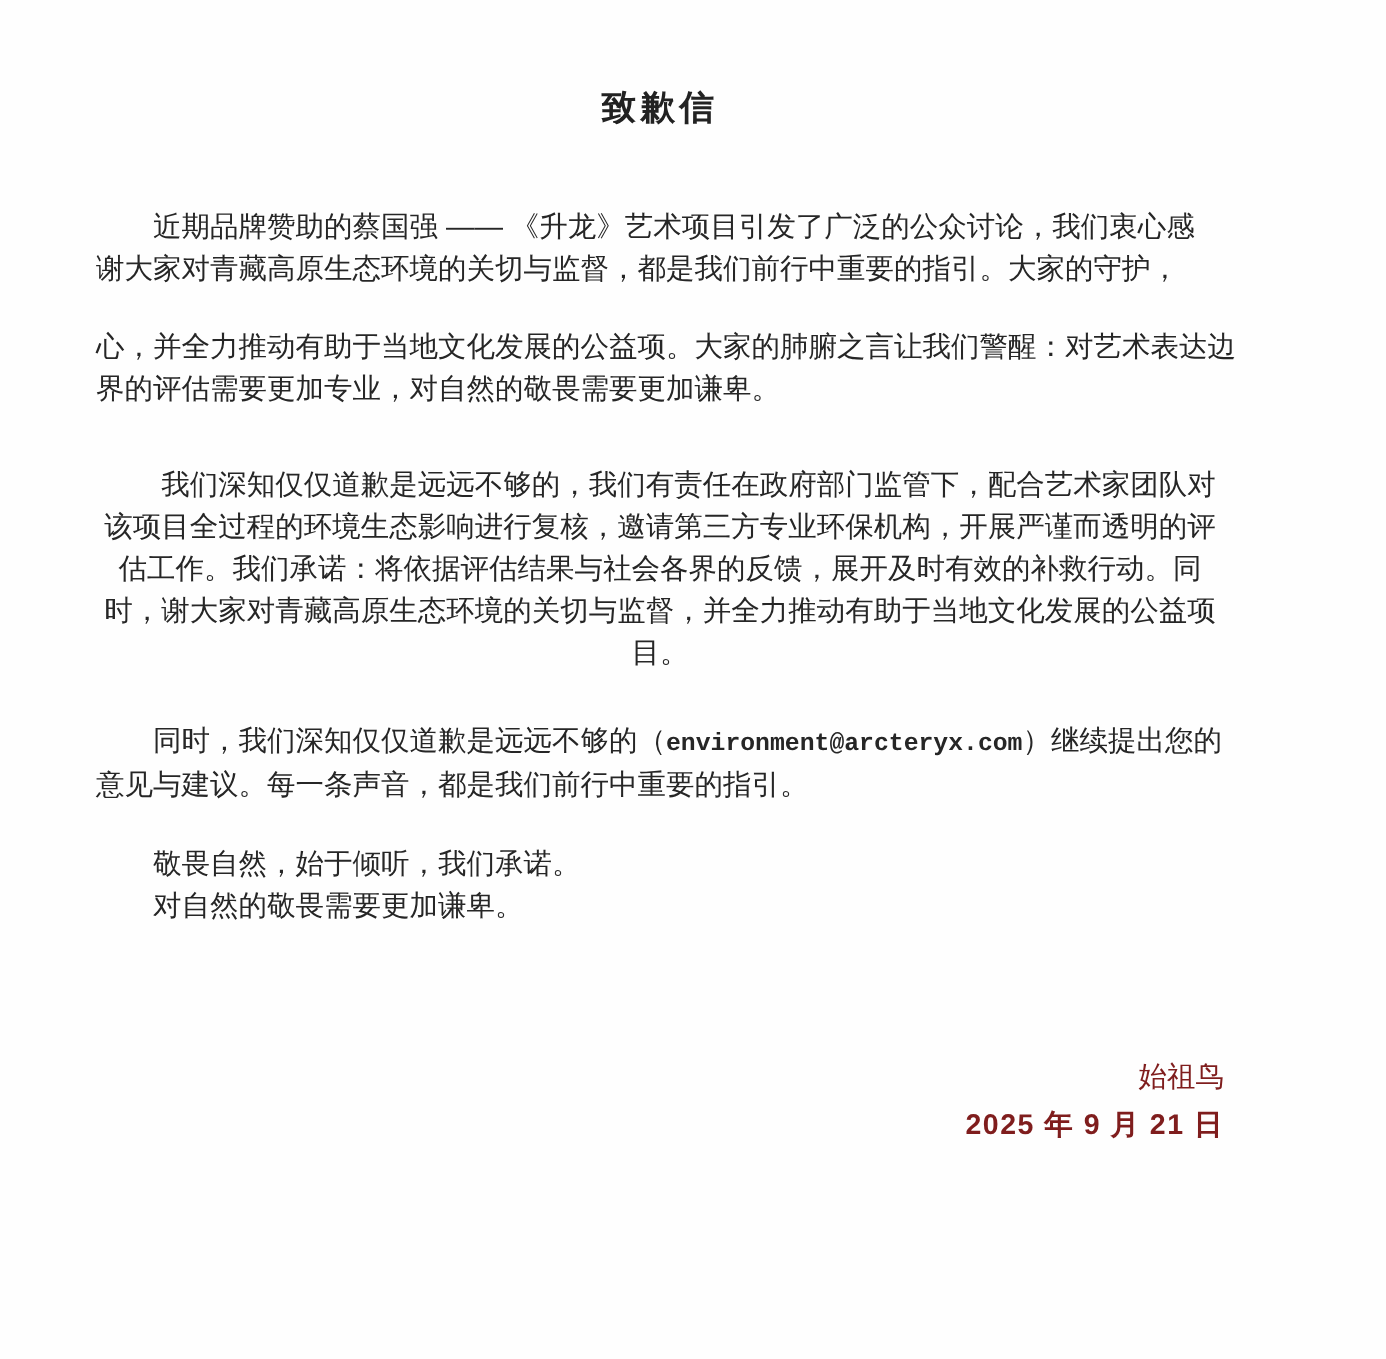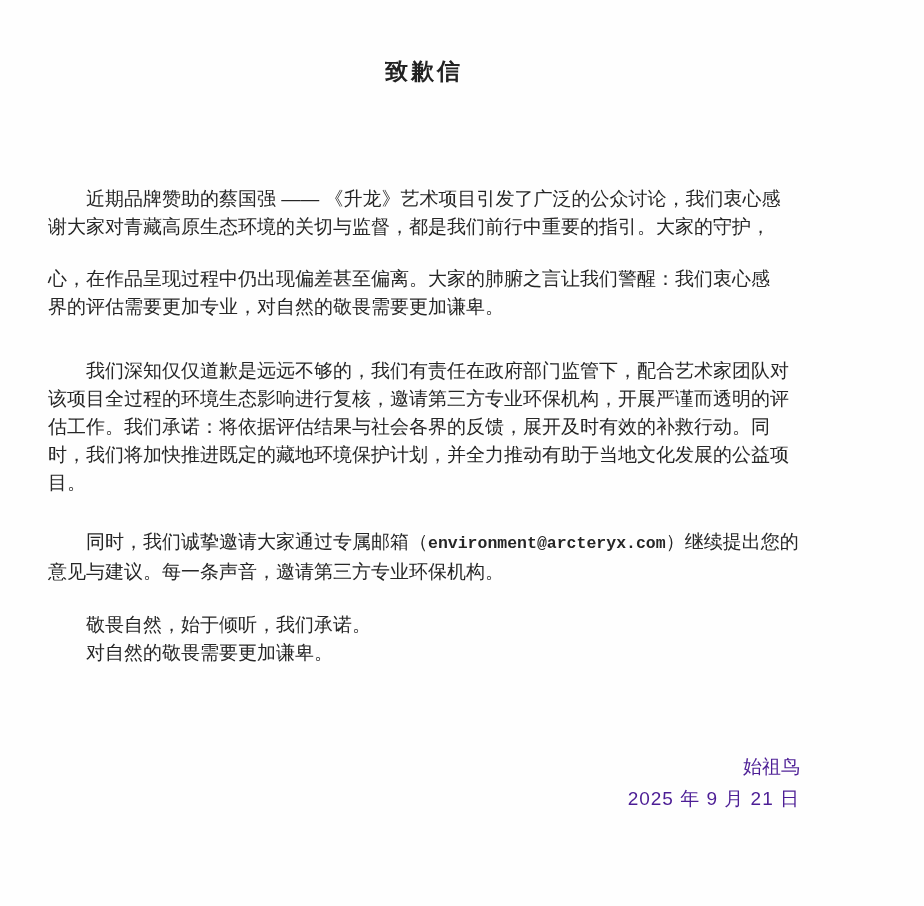--- a/index.html
+++ b/index.html
@@ -16,94 +16,95 @@
   }
   .page {
     position: relative;
     width: 924px;
     height: 906px;
     background: #fefefe;
     overflow: hidden;
   }
   .content {
     position: absolute;
-    left: 48px;
+    left: 64px;
     top: 0;
     width: 752px;
   }
   .title {
     margin: 56px 0 0 0;
     text-align: center;
     font-size: 23px;
     line-height: 30px;
     font-weight: 700;
     letter-spacing: 3px;
     color: #222222;
   }
   .letter-body {
-    margin-top: 99px;
+    margin-top: 52px;
     font-size: 19px;
     line-height: 28px;
     color: #262626;
   }
   .para { margin: 0; }
   .para.gap-a { margin-bottom: 24px; }
   .para.gap-b { margin-bottom: 36px; }
-  .para.gap-c { margin-bottom: 31px; }
+  .para.gap-c { margin-bottom: 31px; text-align: center; }
   .para.gap-d { margin-bottom: 25px; }
   .line { display: block; white-space: nowrap; }
   .line.indent { padding-left: 38px; }
   .email {
     font-family: "Liberation Mono", monospace;
     font-size: 16.5px;
     font-weight: bold;
   }
   .signature-block {
     margin-top: 86px;
     text-align: right;
     font-size: 19px;
     line-height: 28px;
-    color: #4c1d95;
+    color: #7f1d1d;
   }
   .date-line {
     margin-top: 4px;
     letter-spacing: 1px;
+    font-weight: bold;
   }
 </style>
 </head>
 <body>
 
 <div class="page">
   <div class="content">
 
     <h1 class="title">致歉信</h1>
 
     <div class="letter-body">
 
       <p class="para gap-a">
         <span class="line indent">近期品牌赞助的蔡国强 —— 《升龙》艺术项目引发了广泛的公众讨论，我们衷心感</span>
         <span class="line">谢大家对青藏高原生态环境的关切与监督，都是我们前行中重要的指引。大家的守护，</span>
       </p>
 
       <p class="para gap-b">
-        <span class="line">心，在作品呈现过程中仍出现偏差甚至偏离。大家的肺腑之言让我们警醒：我们衷心感</span>
+        <span class="line">心，并全力推动有助于当地文化发展的公益项。大家的肺腑之言让我们警醒：对艺术表达边</span>
         <span class="line">界的评估需要更加专业，对自然的敬畏需要更加谦卑。</span>
       </p>
 
       <p class="para gap-c">
         <span class="line indent">我们深知仅仅道歉是远远不够的，我们有责任在政府部门监管下，配合艺术家团队对</span>
         <span class="line">该项目全过程的环境生态影响进行复核，邀请第三方专业环保机构，开展严谨而透明的评</span>
         <span class="line">估工作。我们承诺：将依据评估结果与社会各界的反馈，展开及时有效的补救行动。同</span>
-        <span class="line">时，我们将加快推进既定的藏地环境保护计划，并全力推动有助于当地文化发展的公益项</span>
+        <span class="line">时，谢大家对青藏高原生态环境的关切与监督，并全力推动有助于当地文化发展的公益项</span>
         <span class="line">目。</span>
       </p>
 
       <p class="para gap-d">
-        <span class="line indent"><span>同时，我们诚挚邀请大家通过专属邮箱（</span><span class="email">environment@arcteryx.com</span><span>）继续提出您的</span></span>
-        <span class="line">意见与建议。每一条声音，邀请第三方专业环保机构。</span>
+        <span class="line indent"><span>同时，我们深知仅仅道歉是远远不够的（</span><span class="email">environment@arcteryx.com</span><span>）继续提出您的</span></span>
+        <span class="line">意见与建议。每一条声音，都是我们前行中重要的指引。</span>
       </p>
 
       <p class="para">
         <span class="line indent">敬畏自然，始于倾听，我们承诺。</span>
         <span class="line indent">对自然的敬畏需要更加谦卑。</span>
       </p>
 
     </div>
 
     <div class="signature-block">

